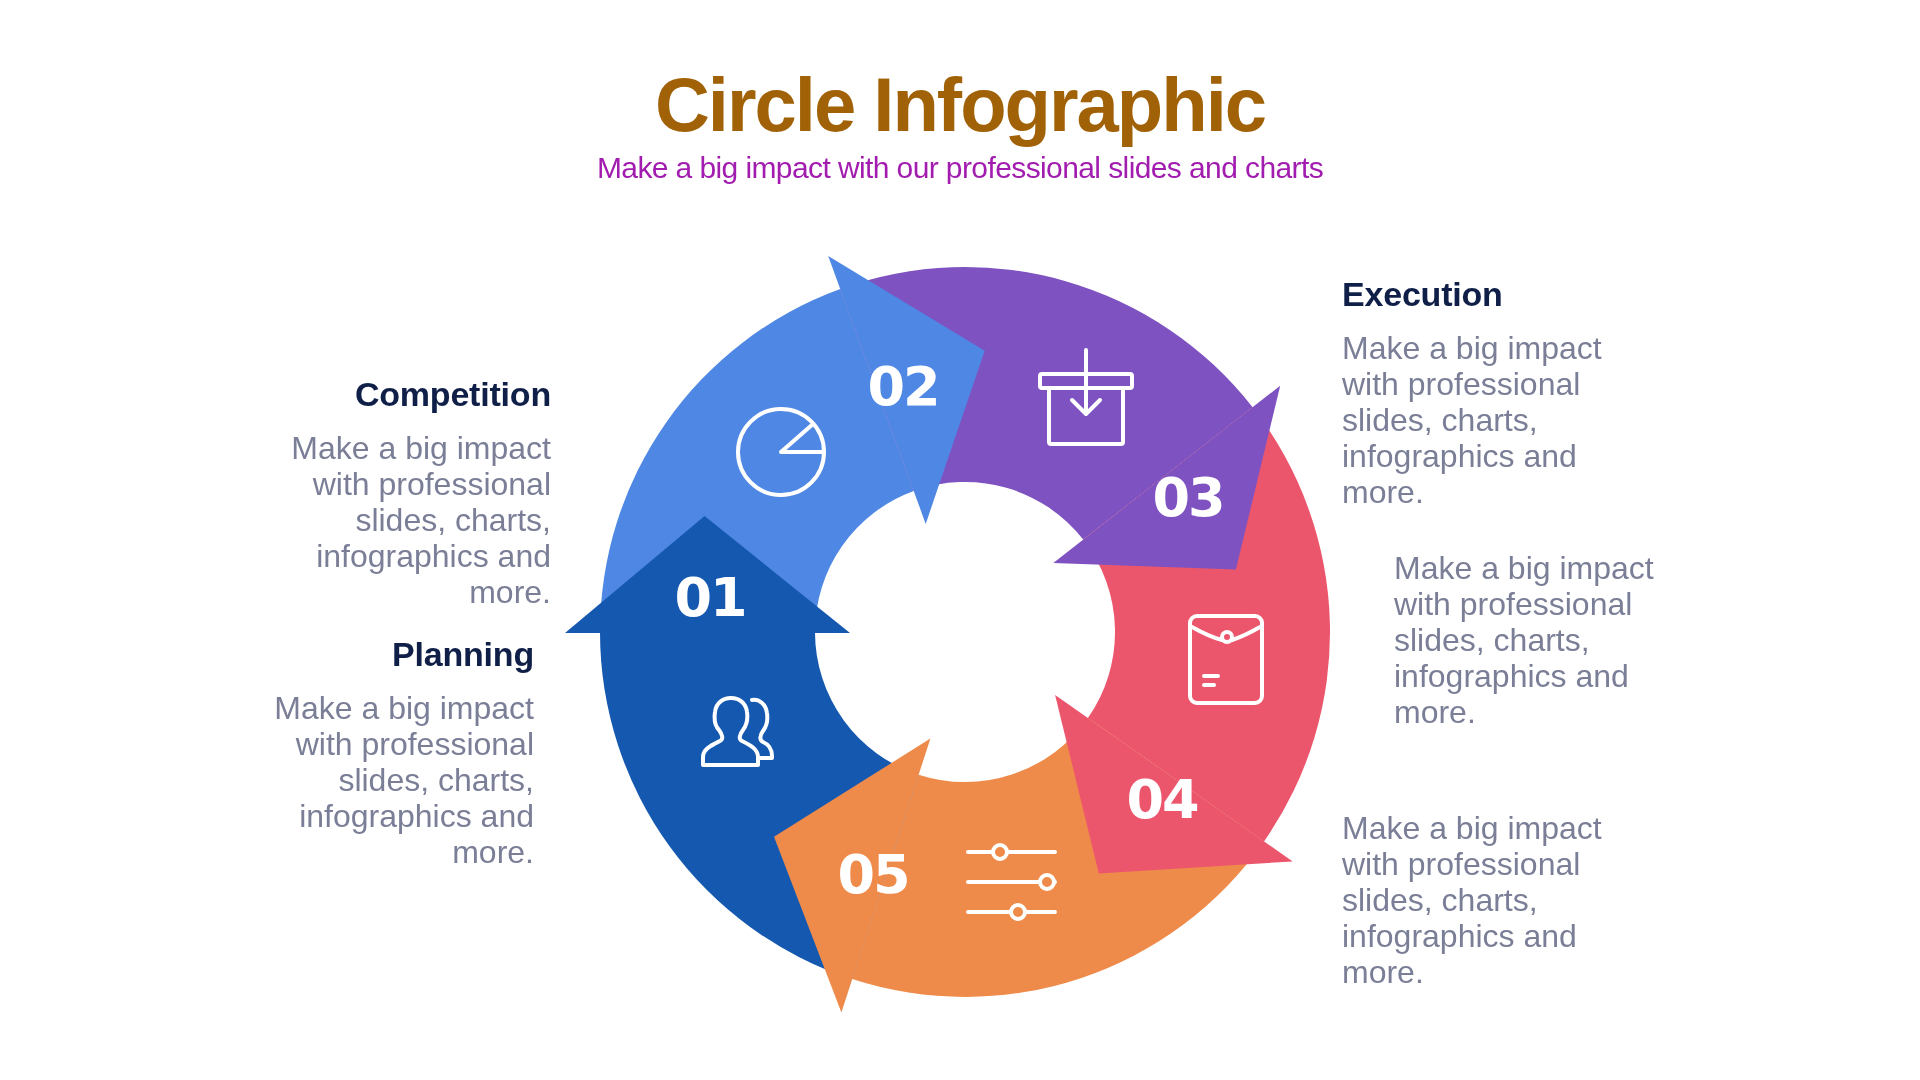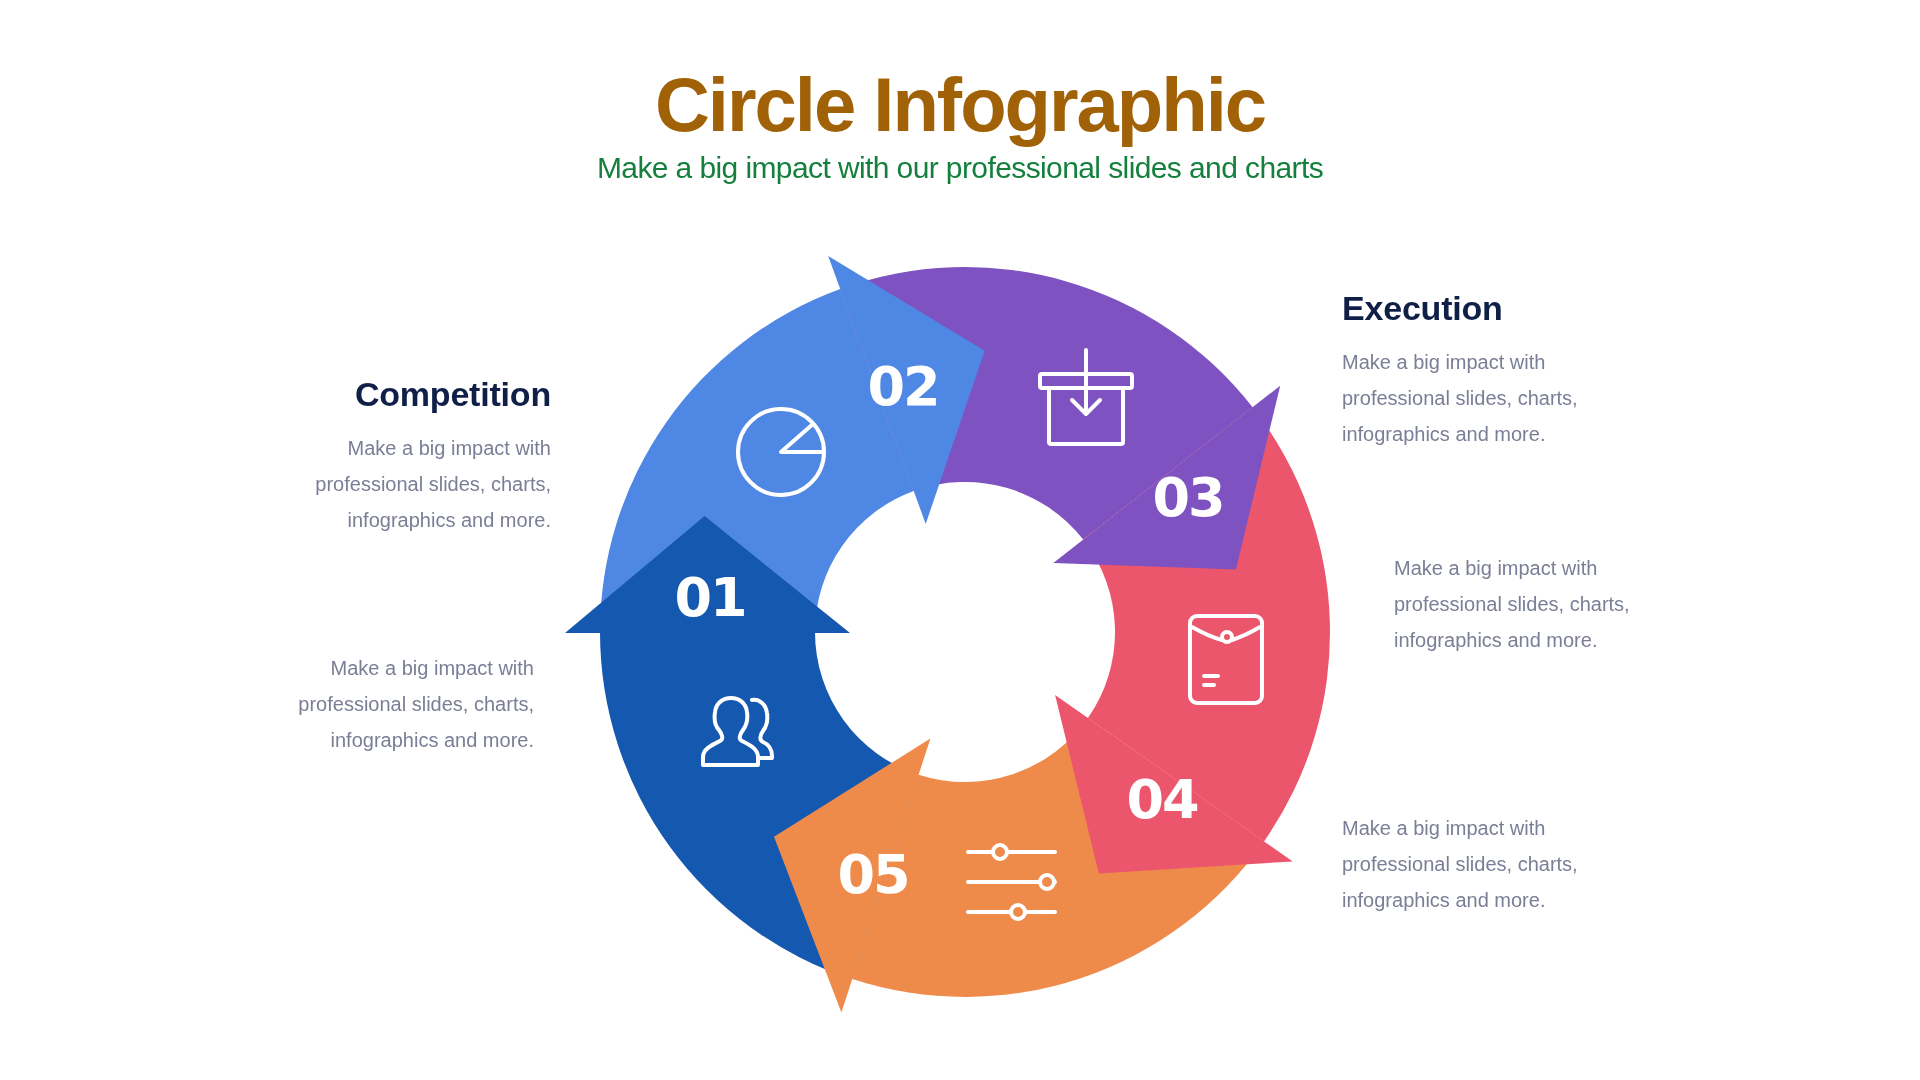--- a/index.html
+++ b/index.html
@@ -8,36 +8,36 @@
     background: #ffffff;
     font-family: "Liberation Sans", "DejaVu Sans", sans-serif;
   }
   .title {
     position: absolute; left: 0; width: 1920px; top: 62px; text-align: center;
     font-size: 76px; font-weight: 700; color: #a16207; letter-spacing: -2px;
     line-height: 86px; margin: 0;
   }
   .subtitle {
     position: absolute; left: 0; width: 1920px; top: 148px; text-align: center;
-    font-size: 30px; color: #15803d; line-height: 40px; letter-spacing: -0.6px;
+    font-size: 30px; color: #a21caf; line-height: 40px; letter-spacing: -0.6px;
   }
   svg.ring { position: absolute; left: 0; top: 0; }
   .num {
     font-family: "DejaVu Sans", sans-serif; font-weight: 700; font-size: 54px;
     fill: #ffffff; letter-spacing: -2px;
   }
   .block { position: absolute; width: 360px; }
   .block.left { text-align: right; }
   .block.right { text-align: left; }
   .block h3 {
     margin: 0; font-size: 34px; font-weight: 700; color: #0f1f47; line-height: 40px;
     letter-spacing: -0.2px;
   }
   .block p {
-    margin: 16px 0 0 0; font-size: 20px; line-height: 36px; color: #7a7e96;
+    margin: 16px 0 0 0; font-size: 32px; line-height: 36px; color: #7a7e96;
   }
   .icon-stroke { fill: none; stroke: #ffffff; stroke-width: 4; stroke-linecap: round; stroke-linejoin: round; }
 </style>
 </head>
 <body>
 
 <h1 class="title">Circle Infographic</h1>
 <div class="subtitle">Make a big impact with our professional slides and charts</div>
 
 <svg class="ring" width="1920" height="1080" viewBox="0 0 1920 1080">
@@ -94,24 +94,25 @@
     <circle cx="1018" cy="912" r="7"></circle>
   </g>
 </svg>
 
 <div class="block left" style="left:191px; top:374px;">
   <h3>Competition</h3>
   <p style="padding-left:60px;">Make a big impact with professional slides, charts, infographics and more.</p>
 </div>
 
 <div class="block left" style="left:174px; top:634px;">
+  <h3>Planning</h3>
   <p style="padding-left:60px;">Make a big impact with professional slides, charts, infographics and more.</p>
 </div>
 
-<div class="block right" style="left:1342px; top:288px;">
+<div class="block right" style="left:1342px; top:274px;">
   <h3>Execution</h3>
   <p style="padding-right:60px;">Make a big impact with professional slides, charts, infographics and more.</p>
 </div>
 
 <div class="block right" style="left:1394px; top:534px;">
   <p style="padding-right:60px;">Make a big impact with professional slides, charts, infographics and more.</p>
 </div>
 
 <div class="block right" style="left:1342px; top:794px;">
   <p style="padding-right:60px;">Make a big impact with professional slides, charts, infographics and more.</p>

